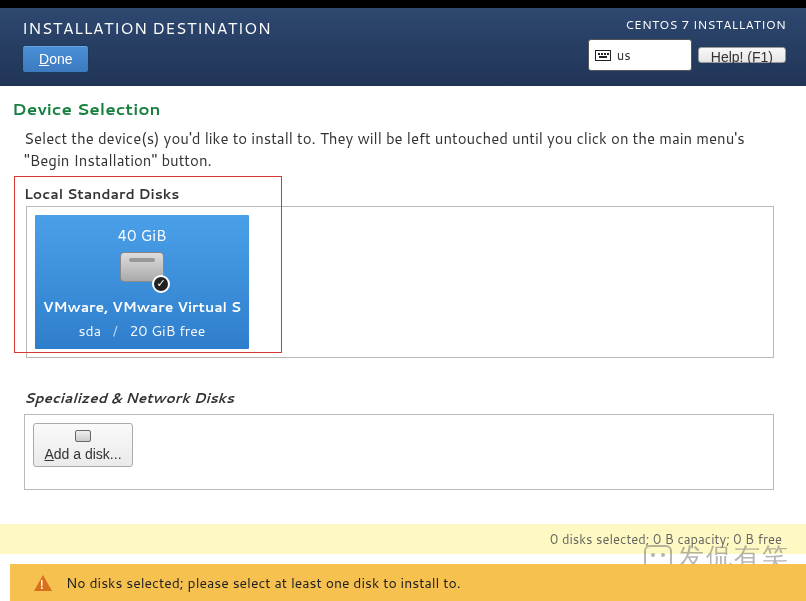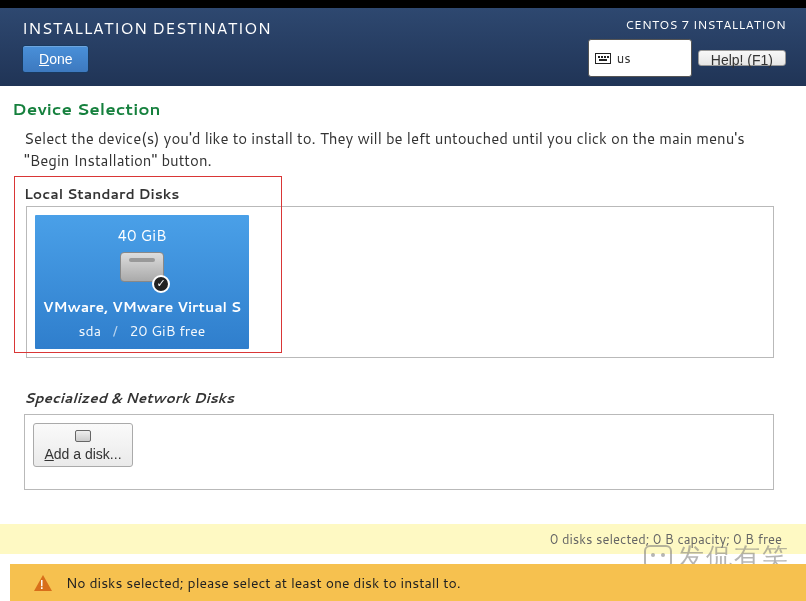--- a/index.html
+++ b/index.html
@@ -63,21 +63,21 @@
     }
     .kb-indicator {
       background: #fff;
       border: 1px solid #555;
       border-radius: 3px;
       padding: 3px 8px 3px 6px;
       display: flex;
       align-items: center;
       gap: 6px;
       min-width: 104px;
-      height: 38px;
+      height: 32px;
     }
     .kb-icon {
       width: 16px; height: 11px;
       border: 1px solid #222;
       background:
         linear-gradient(#222,#222) 2px 2px/2px 2px no-repeat,
         linear-gradient(#222,#222) 5px 2px/2px 2px no-repeat,
         linear-gradient(#222,#222) 8px 2px/2px 2px no-repeat,
         linear-gradient(#222,#222) 11px 2px/2px 2px no-repeat,
         linear-gradient(#222,#222) 3px 5px/8px 2px no-repeat;

